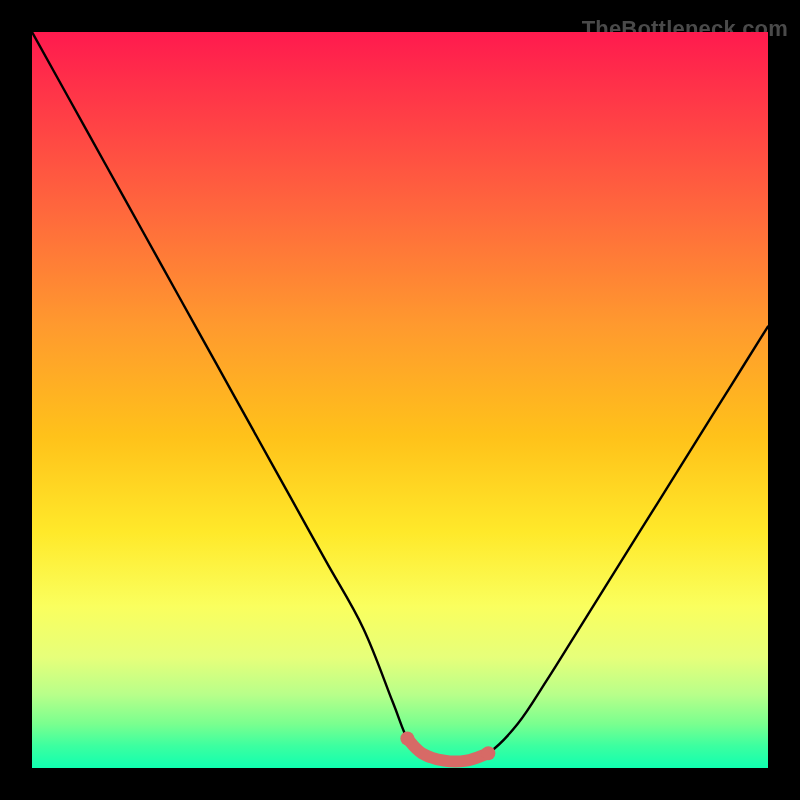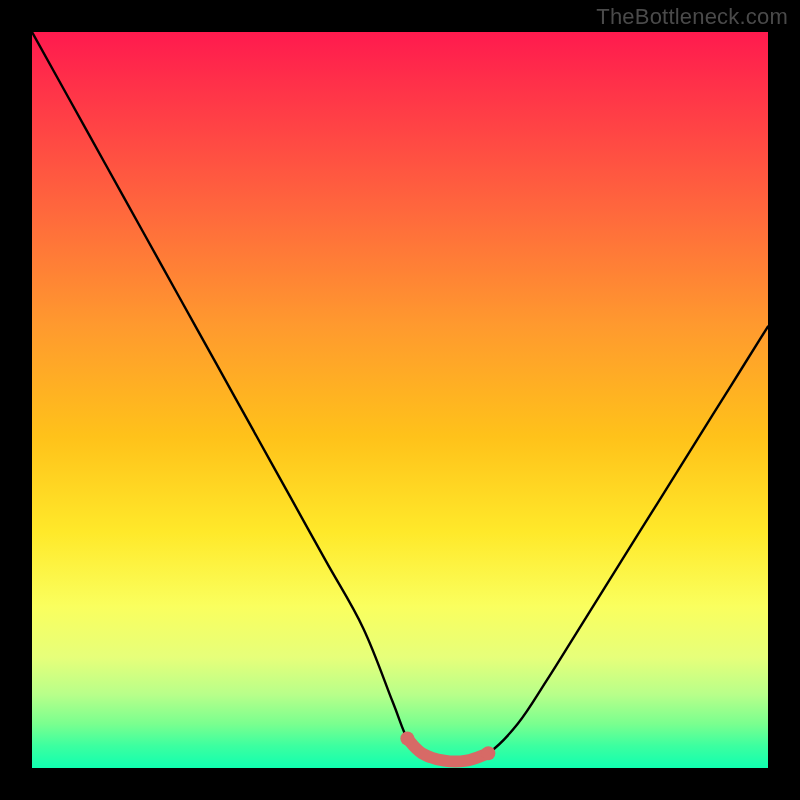--- a/index.html
+++ b/index.html
@@ -43,25 +43,25 @@
     );
   }
   .curve-svg {
     position: absolute;
     inset: 0;
     width: 100%;
     height: 100%;
   }
   .attribution {
     position: absolute;
-    top: 4px;
+    top: 16px;
     right: 12px;
     color: #4a4a4a;
     font-size: 22px;
-    font-weight: 400;
+    font-weight: 700;
     letter-spacing: 0.2px;
     user-select: none;
   }
 </style>
 </head>
 <body>
 
 <div class="frame">
 
   <div class="attribution">TheBottleneck.com</div>

